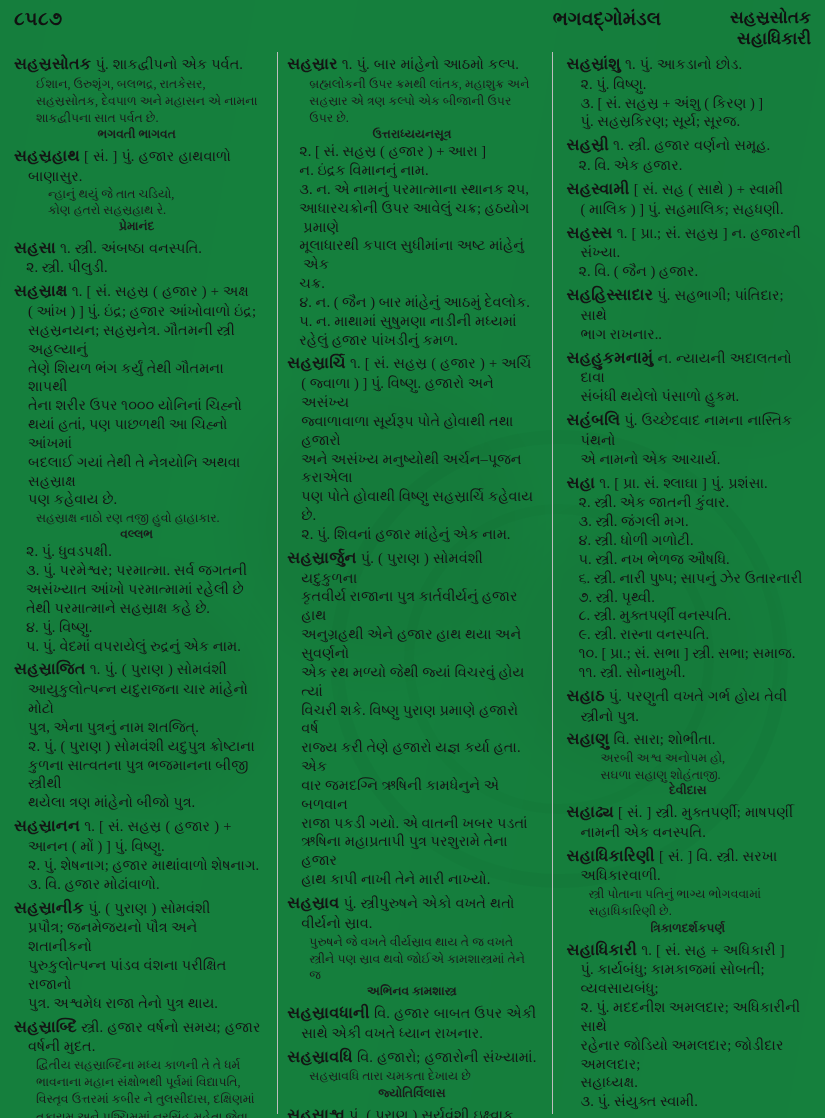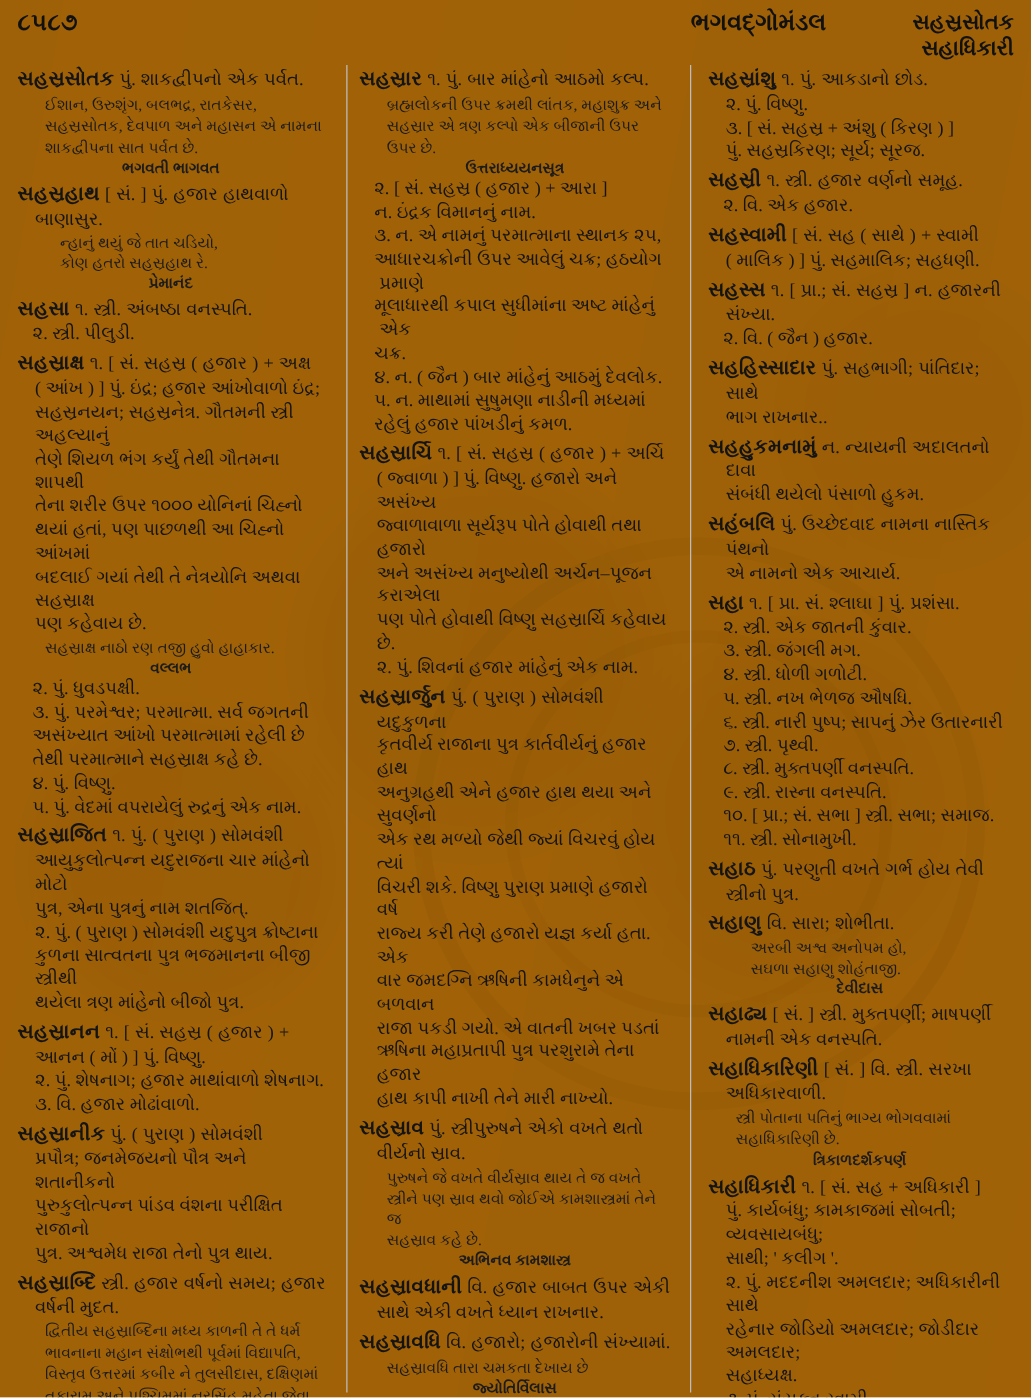--- a/index.html
+++ b/index.html
@@ -7,21 +7,21 @@
     padding: 0;
     background: #ffffff;
   }
   body {
     font-family: "Liberation Serif", "DejaVu Serif", serif;
   }
   .page {
     position: relative;
     width: 825px;
     height: 1118px;
-    background: #a16207;
+    background: #15803d;
     overflow: hidden;
     box-sizing: border-box;
   }
   
   .scan-noise {
     position: absolute;
     inset: 0;
     pointer-events: none;
     background:
       radial-gradient(circle at 18% 62%, rgba(0,0,0,0.035) 0 90px, rgba(0,0,0,0) 140px),
@@ -311,21 +311,20 @@
           <div class="sub">વાર જમદગ્નિ ઋષિની કામધેનુને એ બળવાન</div>
           <div class="sub">રાજા  પકડી ગયો.  એ  વાતની ખબર પડતાં</div>
           <div class="sub">ઋષિના મહાપ્રતાપી પુત્ર પરશુરામે તેના હજાર</div>
           <div class="sub">હાથ કાપી નાખી તેને મારી નાખ્યો.</div>
         </div>
         <div class="entry">
           <div class="line"><span class="hw">સહસ્રાવ</span> પું. સ્ત્રીપુરુષને એકો વખતે થતો</div>
           <div class="sub">વીર્યનો સ્રાવ.</div>
           <div class="quote">પુરુષને  જે  વખતે વીર્યસ્રાવ થાય તે જ  વખતે</div>
           <div class="quote">સ્ત્રીને પણ સ્રાવ થવો જોઈએ કામશાસ્ત્રમાં તેને જ</div>
-          <div class="quote">સહસ્રાવ કહે છે.</div>
           <div class="src">અભિનવ કામશાસ્ત્ર</div>
         </div>
         <div class="entry">
           <div class="line"><span class="hw">સહસ્રાવધાની</span> વિ. હજાર બાબત ઉપર એકી</div>
           <div class="sub">સાથે એકી વખતે ધ્યાન રાખનાર.</div>
         </div>
         <div class="entry">
           <div class="line"><span class="hw">સહસ્રાવધિ</span> વિ. હજારો; હજારોની સંખ્યામાં.</div>
           <div class="quote">સહસ્રાવધિ તારા ચમકતા દેખાય છે</div>
           <div class="src">જ્યોતિર્વિલાસ</div>
@@ -397,21 +396,20 @@
         <div class="entry">
           <div class="line"><span class="hw">સહાધિકારિણી</span> [ સં. ]  વિ.  સ્ત્રી.  સરખા</div>
           <div class="sub">અધિકારવાળી.</div>
           <div class="quote">સ્ત્રી  પોતાના   પતિનું   ભાગ્ય   ભોગવવામાં</div>
           <div class="quote">સહાધિકારિણી છે.</div>
           <div class="src">ત્રિકાળદર્શકપર્ણ</div>
         </div>
         <div class="entry">
           <div class="line"><span class="hw">સહાધિકારી</span> ૧.  [ સં.  સહ + અધિકારી ]</div>
           <div class="sub">પું. કાર્યબંધુ; કામકાજમાં સોબતી; વ્યવસાયબંધુ;</div>
-          <div class="sub">સાથી; ' કલીગ '.</div>
           <div class="sub">૨. પું. મદદનીશ અમલદાર; અધિકારીની સાથે</div>
           <div class="sub">રહેનાર જોડિયો અમલદાર; જોડીદાર અમલદાર;</div>
           <div class="sub">સહાધ્યક્ષ.</div>
           <div class="sub">૩. પું. સંયુક્ત સ્વામી.</div>
         </div>
       </div>
   </div>
 
   <div class="scan-noise"></div>
 </div>

